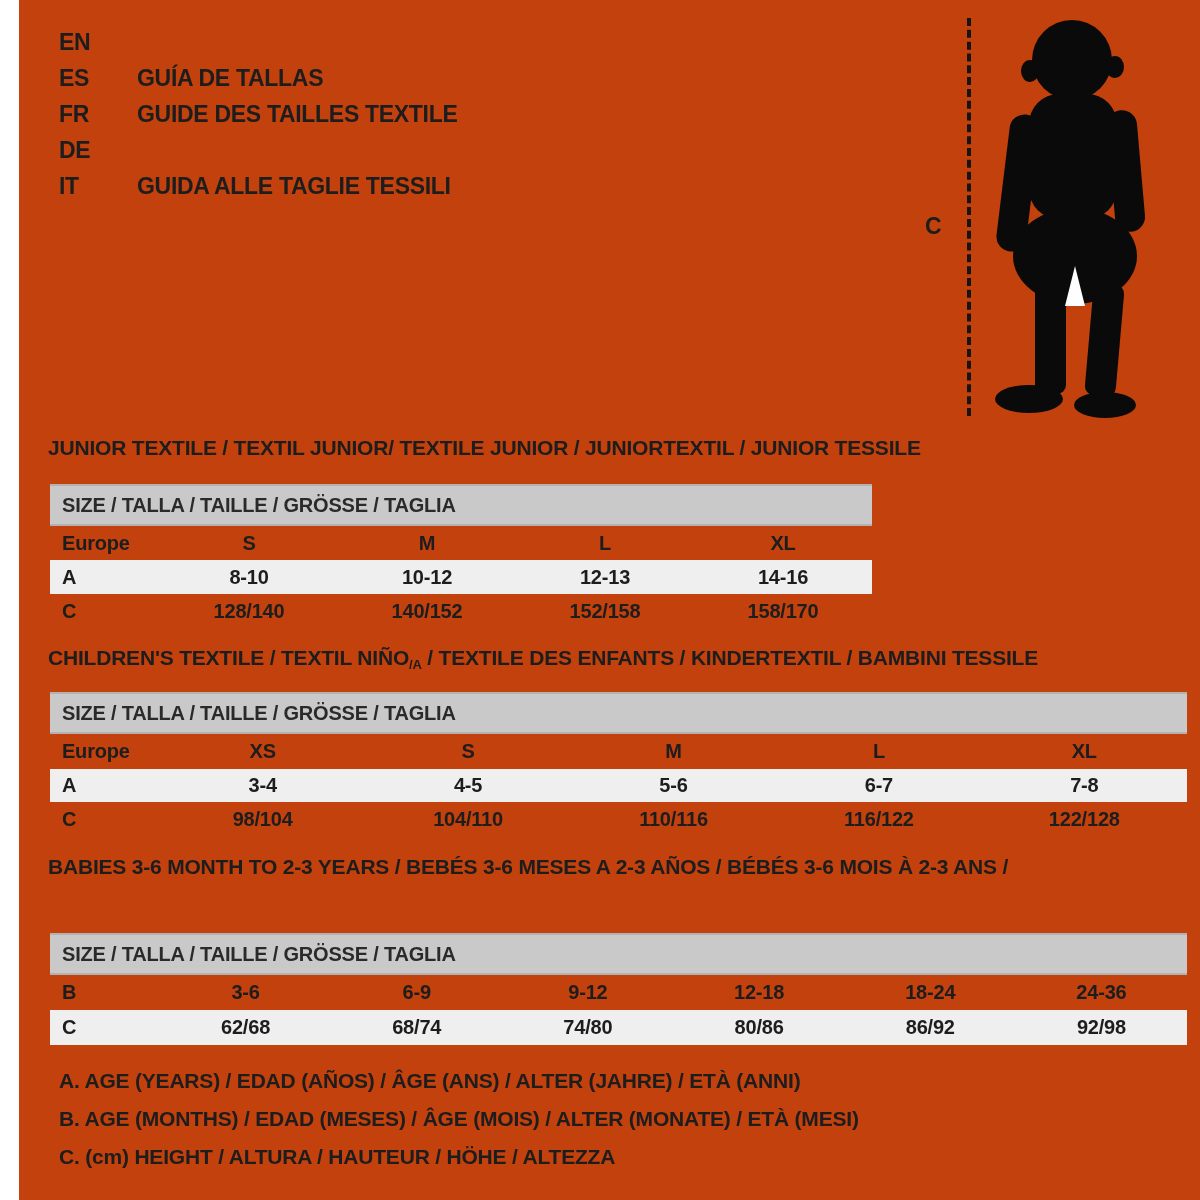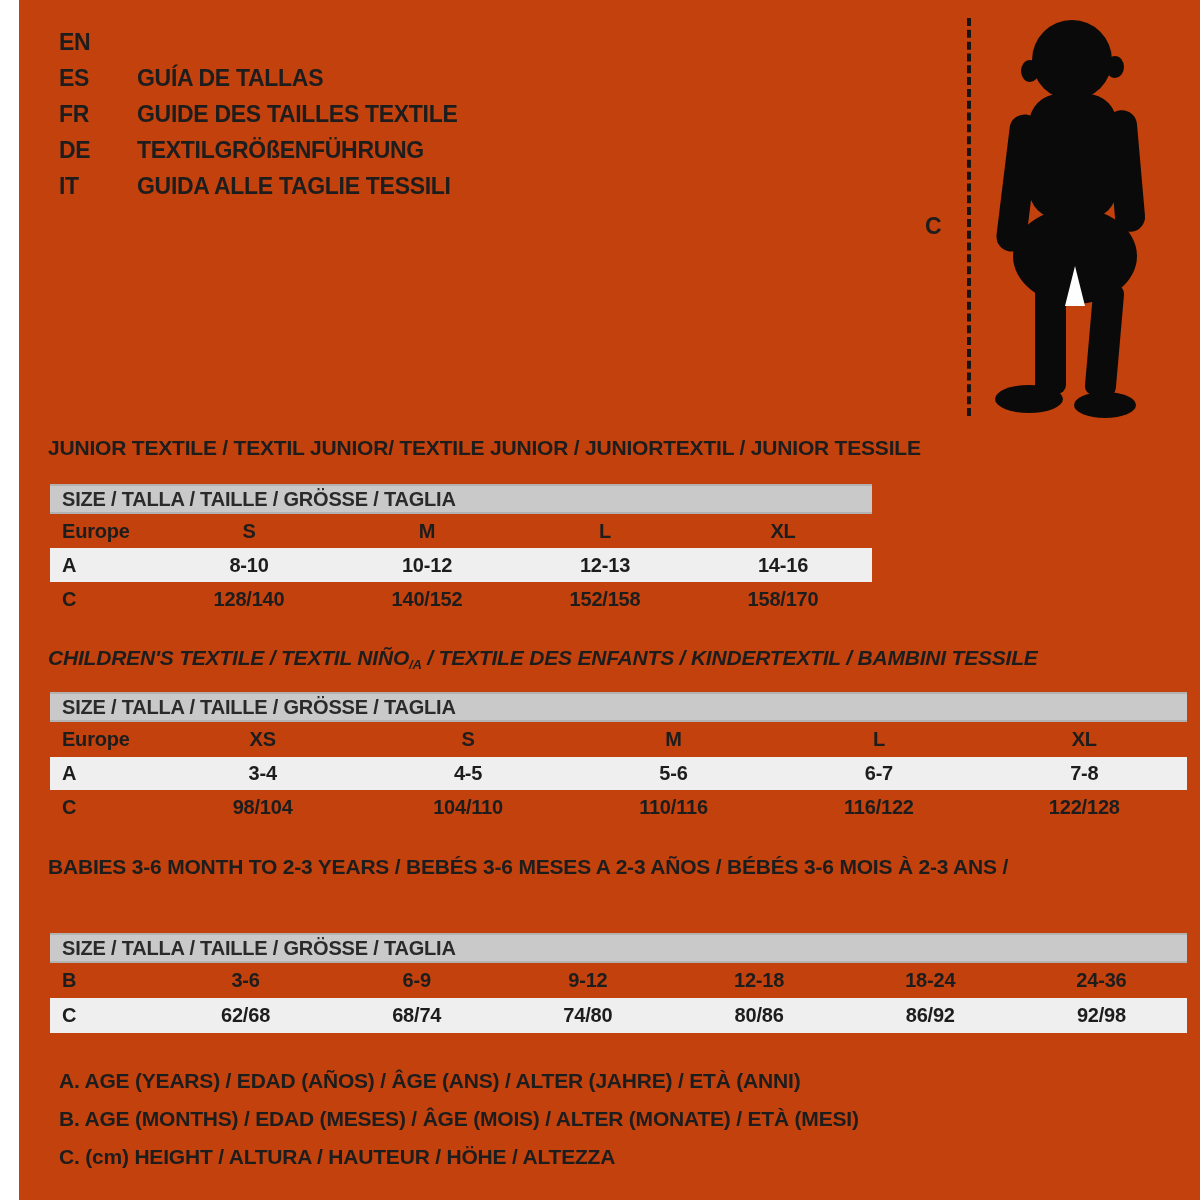--- a/index.html
+++ b/index.html
@@ -16,21 +16,21 @@
   .measure-line{position:absolute;left:948px;top:18px;height:398px;width:0;border-left:4px dashed #151515;}
   .measure-label{position:absolute;left:906px;top:213px;font:700 23px "Liberation Sans",sans-serif;}
   .figure-wrap{position:absolute;left:960px;top:16px;width:180px;height:402px;color:var(--silhouette,#0a0a0a);}
   .figure-wrap svg{display:block;width:100%;height:100%;}
   
   .sec-title{position:absolute;left:29px;font:700 21px "Liberation Sans",sans-serif;letter-spacing:-0.2px;white-space:nowrap;}
   .sub{font-size:0.62em;vertical-align:-0.28em;}
   .two-line{line-height:38px;}
   
   .tbl{position:absolute;left:31px;box-sizing:border-box;}
-  .band{box-sizing:border-box;height:30px;background:var(--band-bg,#c9c9c9);
+  .band{box-sizing:border-box;height:42px;background:var(--band-bg,#c9c9c9);
         border-top:2px solid var(--band-border,#b2b2b2);border-bottom:2px solid var(--band-border,#b2b2b2);
         display:flex;align-items:center;padding-left:12px;
         font:700 20px "Liberation Sans",sans-serif;letter-spacing:-0.2px;color:#2a2a2a;}
   .trow{display:flex;align-items:center;height:34px;font:700 20px "Liberation Sans",sans-serif;letter-spacing:-0.2px;justify-content:flex-end;}
   .trow.alt{background:var(--alt-row-bg,#efefef);}
   .c0{width:110px;padding-left:12px;box-sizing:border-box;}
   .cell{flex:1;text-align:center;}
   
   .legend{position:absolute;left:40px;top:1062px;font:700 21px/38px "Liberation Sans",sans-serif;letter-spacing:-0.2px;}
   .legend div{white-space:nowrap;}
@@ -47,21 +47,20 @@
     <div class="lang-row">
       <span class="lang-code">ES</span>
       <span class="lang-label">GUÍA DE TALLAS</span>
     </div>
     <div class="lang-row">
       <span class="lang-code">FR</span>
       <span class="lang-label">GUIDE DES TAILLES TEXTILE</span>
     </div>
     <div class="lang-row">
       <span class="lang-code">DE</span>
-      <span class="lang-label">TEXTILGRÖßENFÜHRUNG</span>
     </div>
     <div class="lang-row">
       <span class="lang-code">IT</span>
       <span class="lang-label">GUIDA ALLE TAGLIE TESSILI</span>
     </div>
   </div>
 
   <div class="measure-line"></div>
   <div class="measure-label">C</div>
 
@@ -101,21 +100,21 @@
     </div>
     <div class="trow">
       <div class="c0">C</div>
       <div class="cell">128/140</div>
       <div class="cell">140/152</div>
       <div class="cell">152/158</div>
       <div class="cell">158/170</div>
     </div>
   </div>
 
-  <div class="sec-title" style="top:646px;font-style:italic;"><span>CHILDREN'S TEXTILE / TEXTIL NIÑO</span><span class="sub">/A</span><span> / TEXTILE DES ENFANTS / KINDERTEXTIL / BAMBINI TESSILE</span></div>
+  <div class="sec-title" style="top:646px;"><span>CHILDREN'S TEXTILE / TEXTIL NIÑO</span><span class="sub">/A</span><span> / TEXTILE DES ENFANTS / KINDERTEXTIL / BAMBINI TESSILE</span></div>
   <div class="tbl" style="top:692px;width:1137px;">
     <div class="band">SIZE / TALLA / TAILLE / GRÖSSE / TAGLIA</div>
     <div class="trow" style="height:35px;">
       <div class="c0">Europe</div>
       <div class="cell">XS</div>
       <div class="cell">S</div>
       <div class="cell">M</div>
       <div class="cell">L</div>
       <div class="cell">XL</div>
     </div>

